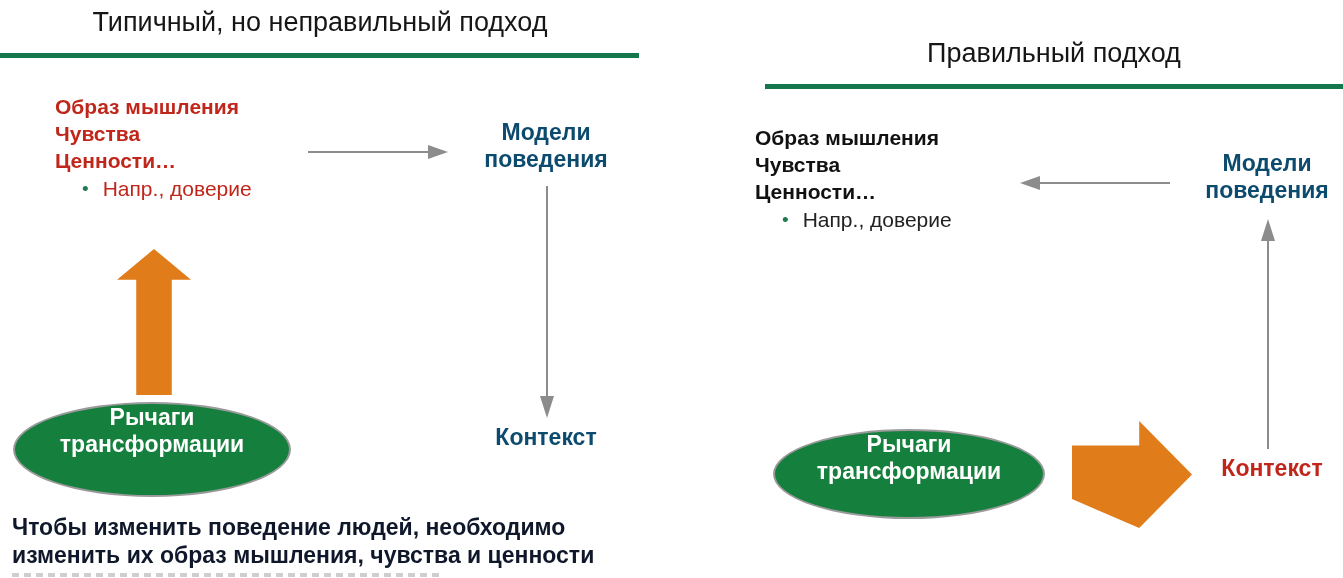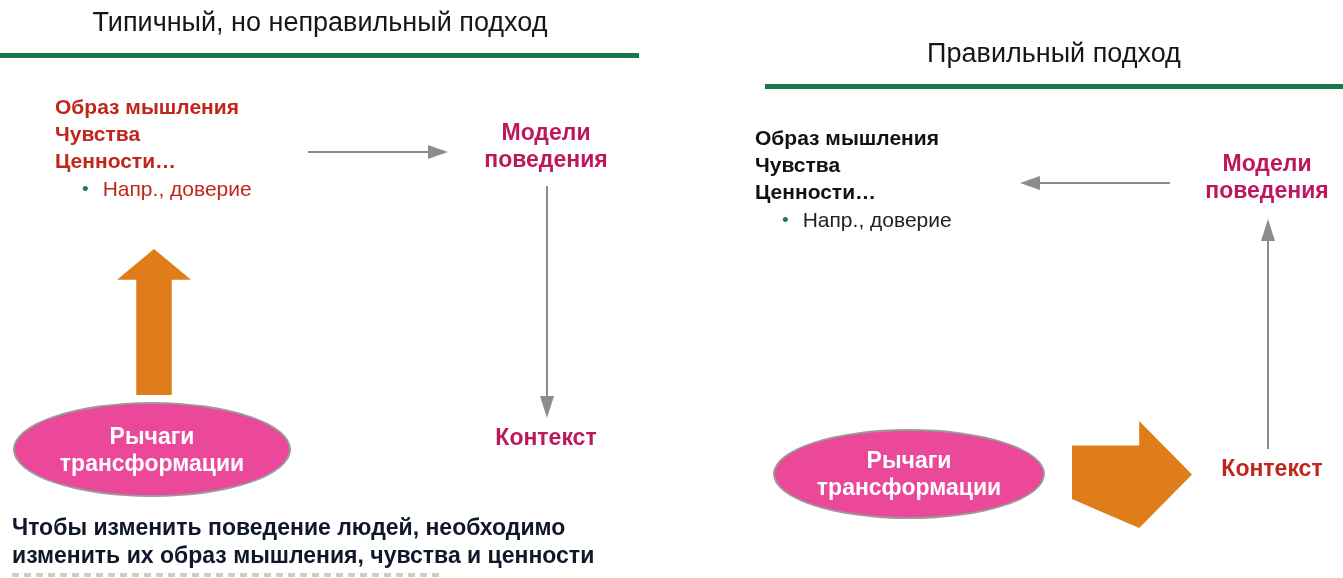--- a/index.html
+++ b/index.html
@@ -25,39 +25,39 @@
   .mindset.red{color:#C1261B;}
   .mindset.black{color:#111;}
   .bullet-row{font-size:21px;font-weight:normal;white-space:nowrap;display:flex;align-items:baseline;}
   .bullet-dot{color:#1E7B50;font-size:19px;margin-right:14px;position:relative;top:-1px;}
   .bullet-row.red{color:#C1261B;}
   .bullet-row.black{color:#222;}
 
   
   .node-label{
     font-weight:bold;font-size:23px;line-height:27px;
-    text-align:center;color:#be185d;white-space:nowrap;
+    text-align:center;color:#0c4a6e;white-space:nowrap;
   }
   .node-label.red{color:#C1261B;}
 
   
   .block-arrow{background:#E07C1A;}
   .block-arrow.up{
     clip-path:polygon(50% 0, 100% 21%, 74% 21%, 74% 100%, 26% 100%, 26% 21%, 0 21%);
   }
   .block-arrow.right{
     clip-path:polygon(0 23%, 56% 23%, 56% 0, 100% 50%, 56% 100%, 0 73%);
   }
 
   
   .ellipse{
     border-radius:50%;
-    background:#ec4899;
+    background:#15803d;
     border:2px solid #9a9a9a;
-    display:flex;flex-direction:column;align-items:center;justify-content:center;
+    display:flex;flex-direction:column;align-items:center;justify-content:flex-start;
     color:#fff;font-weight:bold;font-size:23px;line-height:27px;text-align:center;
     box-sizing:border-box;white-space:nowrap;
   }
 
   
   .cropped-remnant{
     height:4px;
     background:repeating-linear-gradient(90deg,#b9b9b9 0 7px,transparent 7px 12px);
     opacity:.7;
   }

